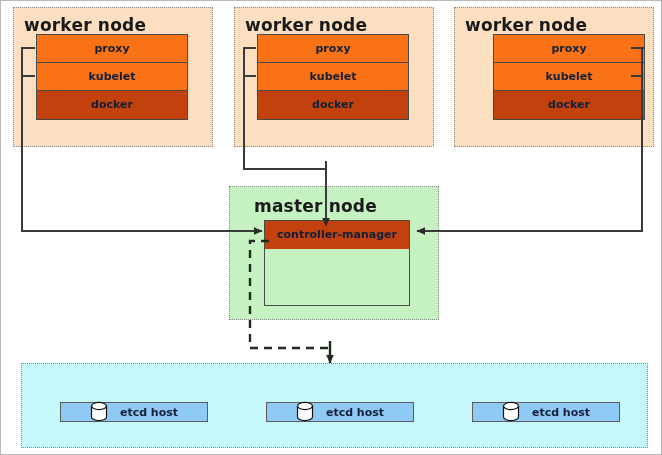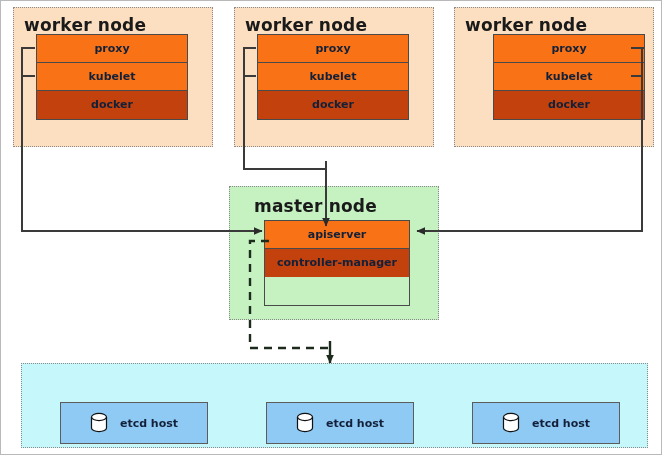--- a/index.html
+++ b/index.html
@@ -56,21 +56,21 @@
   .cell:last-child{ border-bottom:none; }
   .cell.dark { background:#f97316; }
   .cell.light{ background:#c2410c; }
 
   
   .etcd-host{
     position:absolute;
     box-sizing:border-box;
     background:#8fcaf4;
     border:1px solid #5c5c5c;
-    height:42px;
+    height:20px;
     display:flex;
     align-items:center;
     justify-content:center;
     gap:12px;
   }
   .etcd-host .label{
     font-size:11px;font-weight:bold;color:#12203a;white-space:nowrap;
   }
   .db-icon{ display:block; }
 
@@ -108,21 +108,20 @@
     <div class="stack" style="left:38px;top:26px;width:152px;height:86px;">
       <div class="cell dark">proxy</div>
       <div class="cell dark">kubelet</div>
       <div class="cell light">docker</div>
     </div>
   </div>
 
   <div class="group master" style="left:228px;top:185px;width:210px;height:134px;">
     <div class="group-title">master node</div>
     <div class="stack" style="left:34px;top:33px;width:146px;height:86px;">
-      <div class="cell dark">apiserver</div>
       <div class="cell light">controller-manager</div>
     </div>
   </div>
 
   <div class="group etcd" style="left:20px;top:362px;width:627px;height:85px;">
 
     <div class="etcd-host" style="left:38px;top:38px;width:148px;">
       <span>
         <svg class="db-icon" width="18" height="22" viewBox="0 0 18 22">
           <ellipse cx="9" cy="5" rx="7.5" ry="3.6" fill="#ffffff" stroke="#111" stroke-width="1.2"></ellipse>

